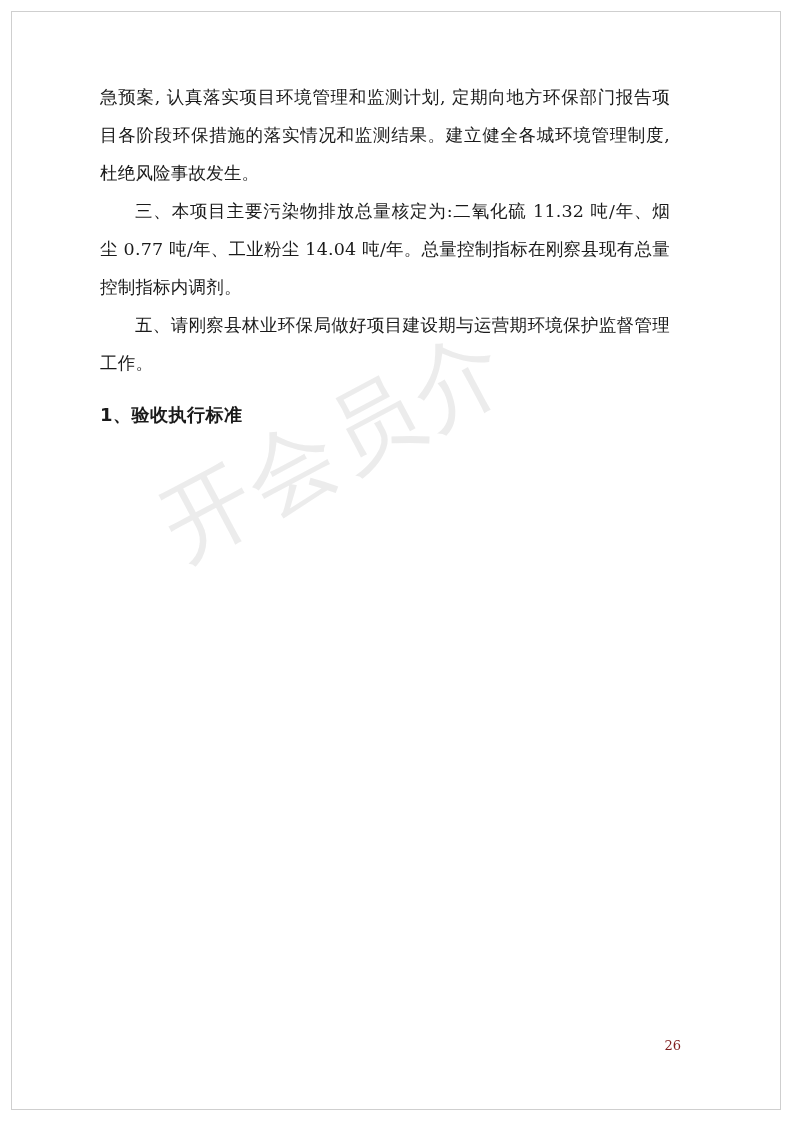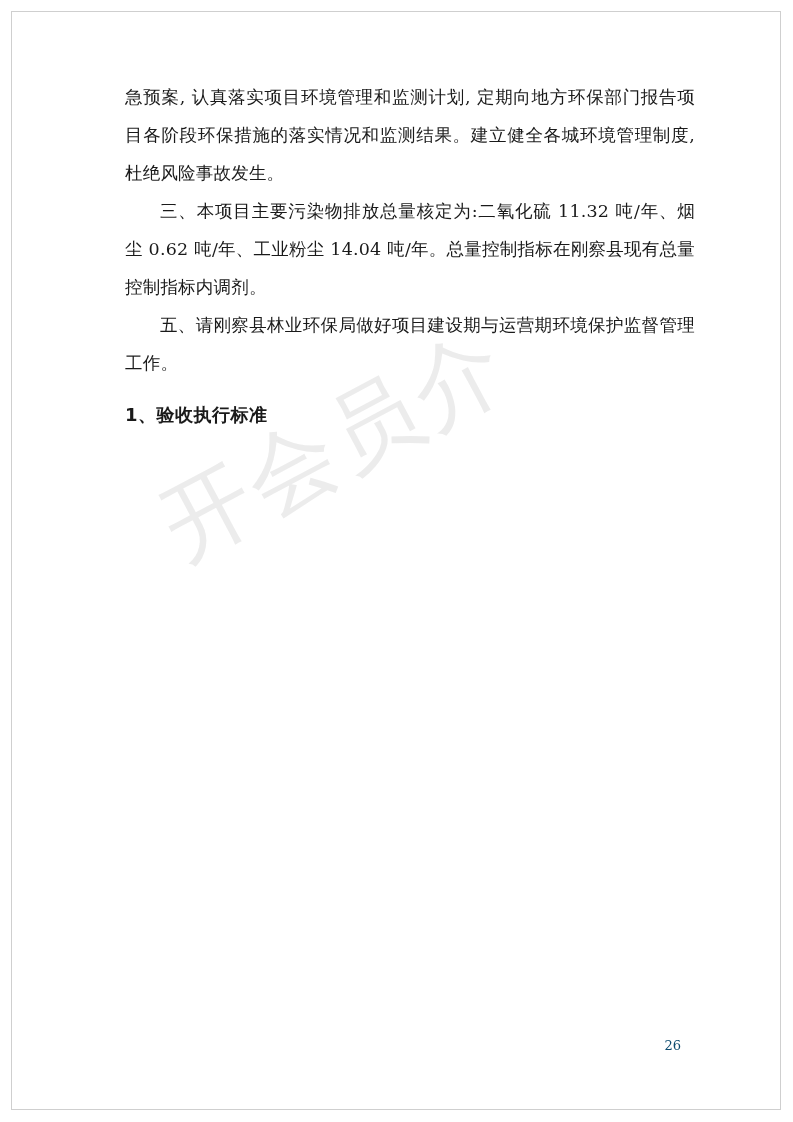--- a/index.html
+++ b/index.html
@@ -22,21 +22,21 @@
     left: 11px;
     top: 11px;
     width: 770px;
     height: 1099px;
     border: 1px solid #cfcfcf;
     box-sizing: border-box;
     pointer-events: none;
   }
   .content {
     position: absolute;
-    left: 125px;
+    left: 100px;
     top: 78px;
     width: 570px;
   }
   p.body-text {
     margin: 0 0 0 0;
     font-size: 17.5px;
     line-height: 38px;
     text-align: justify;
     text-justify: inter-ideograph;
     letter-spacing: 0.2px;
@@ -60,21 +60,21 @@
     text-indent: 1em;
     font-family: "DejaVu Sans", "Liberation Sans", sans-serif;
     letter-spacing: 0.5px;
   }
   .page-number {
     position: absolute;
     right: 112px;
     top: 1038px;
     font-size: 13px;
     font-family: "DejaVu Serif", "Liberation Serif", serif;
-    color: #0c4a6e;
+    color: #7f1d1d;
   }
   .watermark {
     position: absolute;
     left: 140px;
     top: 480px;
     font-size: 90px;
     color: rgba(170,170,170,0.22);
     font-family: "DejaVu Sans", "Liberation Sans", sans-serif;
     letter-spacing: 4px;
     transform: rotate(-28deg);
@@ -87,21 +87,21 @@
 </head>
 <body>
 
 <div class="page">
   <div class="page-border"></div>
 
   <div class="watermark">开会员介</div>
 
   <div class="content">
     <p class="body-text">急预案, 认真落实项目环境管理和监测计划, 定期向地方环保部门报告项目各阶段环保措施的落实情况和监测结果。建立健全各城环境管理制度, 杜绝风险事故发生。</p>
-    <p class="body-text indent">三、本项目主要污染物排放总量核定为:二氧化硫 11.32 吨/年、烟尘 0.62 吨/年、工业粉尘 14.04 吨/年。总量控制指标在刚察县现有总量控制指标内调剂。</p>
+    <p class="body-text indent">三、本项目主要污染物排放总量核定为:二氧化硫 11.32 吨/年、烟尘 0.77 吨/年、工业粉尘 14.04 吨/年。总量控制指标在刚察县现有总量控制指标内调剂。</p>
     <p class="body-text indent">五、请刚察县林业环保局做好项目建设期与运营期环境保护监督管理工作。</p>
 
     <h2 class="heading">1、验收执行标准</h2>
 
   </div>
 
   <div class="page-number">26</div>
 </div>
 
 </body></html>

